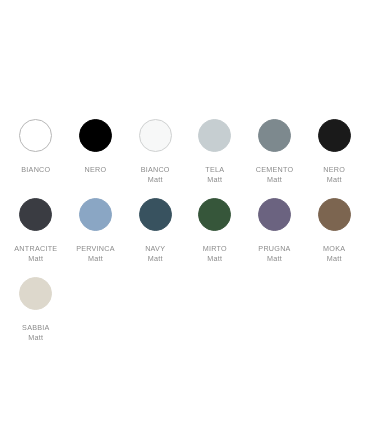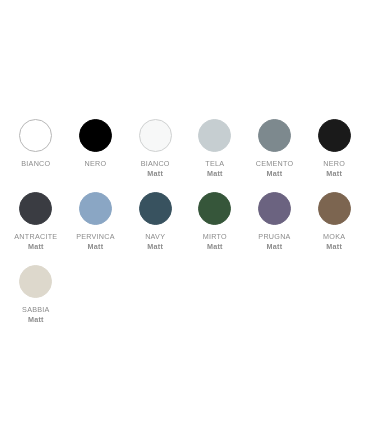--- a/index.html
+++ b/index.html
@@ -42,37 +42,36 @@
 
   .swatch-dot {
     width: 33px;
     height: 33px;
     border-radius: 50%;
     box-sizing: border-box;
     display: block;
   }
 
   .swatch-label {
-    margin-top: 7px;
+    margin-top: 13px;
     text-align: center;
     color: #8c8c8c;
     font-size: 7.2px;
     line-height: 9.6px;
     letter-spacing: 0.25px;
     white-space: nowrap;
   }
 
   .swatch-name {
     display: block;
     text-transform: uppercase;
   }
 
   .swatch-finish {
     display: block;
-    font-weight: bold;
   }
 
   .swatch-finish:empty {
     display: none;
   }
 </style>
 </head>
 <body>
 
 <div id="swatch-picker">

